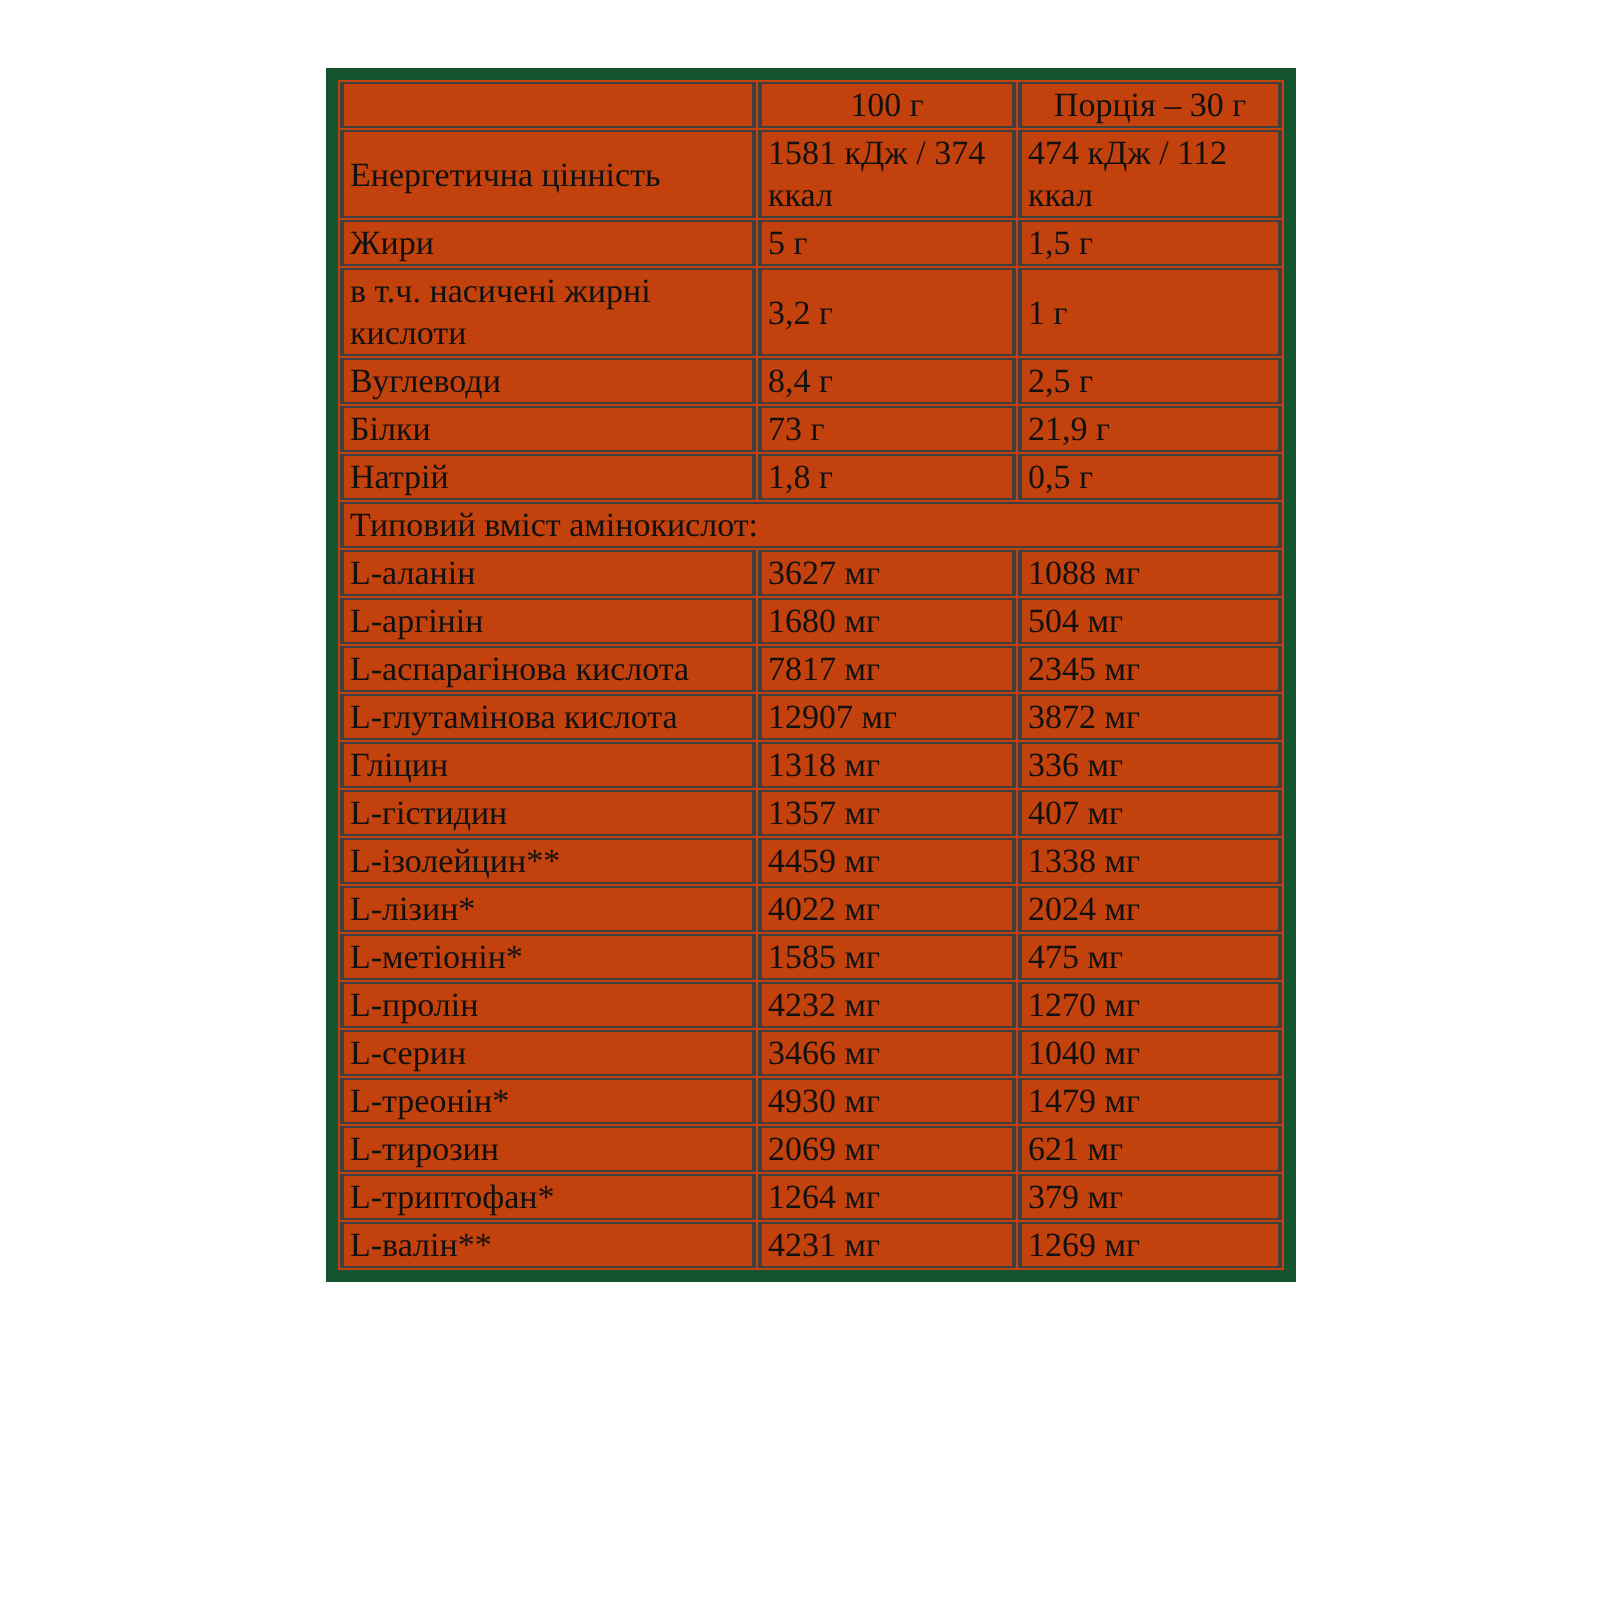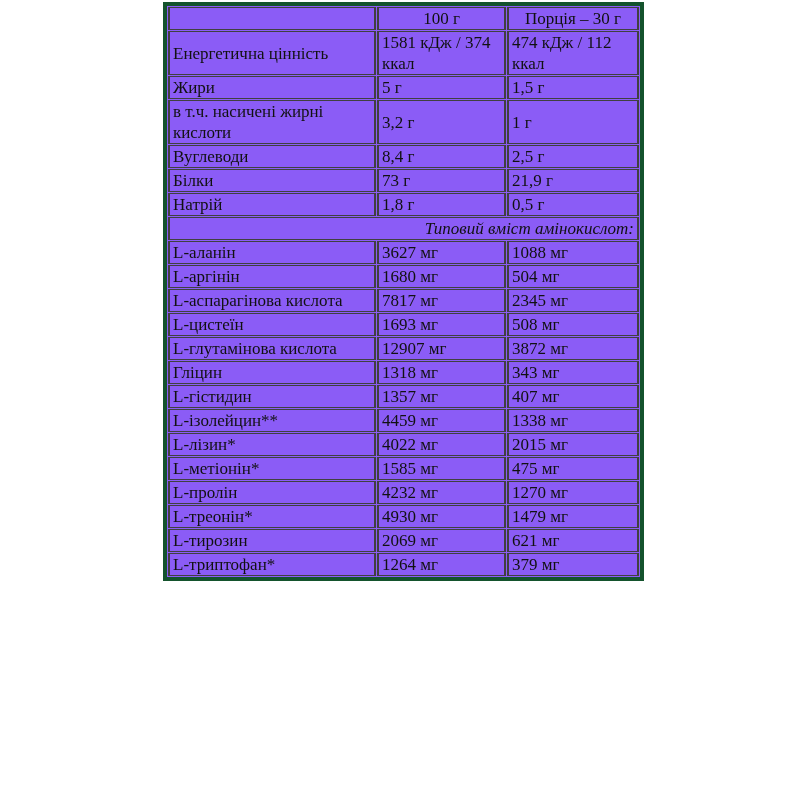--- a/index.html
+++ b/index.html
@@ -10,41 +10,42 @@
     overflow: hidden;
     font-family: "Liberation Serif", serif;
   }
   .page { position: relative; width: 800px; height: 800px; background: #ffffff; }
   .table-wrap { position: absolute; left: 163px; top: 2px; }
   table.nutrition {
     border-collapse: separate;
     border-spacing: 1px;
     table-layout: fixed;
     width: 469px;
-    background: #8b5cf6;
-    border: 4px solid #14532d;
+    background: #c2410c;
+    border: 6px solid #14532d;
+    margin-top: 32px;
   }
   table.nutrition th,
   table.nutrition td {
     border: 1px solid #404040;
     border-left-width: 2px;
     border-right-width: 2px;
     padding: 0 3px;
     font-size: 17px;
     line-height: 21px;
     height: 23px;
     color: #111111;
     font-weight: normal;
     text-align: left;
     vertical-align: middle;
     overflow: hidden;
     word-wrap: break-word;
   }
   table.nutrition thead th { text-align: center; }
-  table.nutrition td.section-header { text-align: right; font-style: italic; }
+  table.nutrition td.section-header { text-align: left; }
 </style>
 </head>
 <body>
 
 <div class="page">
   <div class="table-wrap">
     <table class="nutrition">
       <colgroup>
         <col style="width:208px">
         <col style="width:129px">
@@ -100,70 +101,75 @@
             <td>L-аргінін</td>
             <td>1680 мг</td>
             <td>504 мг</td>
           </tr>
           <tr>
             <td>L-аспарагінова кислота</td>
             <td>7817 мг</td>
             <td>2345 мг</td>
           </tr>
           <tr>
-            <td>L-цистеїн</td>
-            <td>1693 мг</td>
-            <td>508 мг</td>
-          </tr>
-          <tr>
             <td>L-глутамінова кислота</td>
             <td>12907 мг</td>
             <td>3872 мг</td>
           </tr>
           <tr>
             <td>Гліцин</td>
             <td>1318 мг</td>
-            <td>343 мг</td>
+            <td>336 мг</td>
           </tr>
           <tr>
             <td>L-гістидин</td>
             <td>1357 мг</td>
             <td>407 мг</td>
           </tr>
           <tr>
             <td>L-ізолейцин**</td>
             <td>4459 мг</td>
             <td>1338 мг</td>
           </tr>
           <tr>
             <td>L-лізин*</td>
             <td>4022 мг</td>
-            <td>2015 мг</td>
+            <td>2024 мг</td>
           </tr>
           <tr>
             <td>L-метіонін*</td>
             <td>1585 мг</td>
             <td>475 мг</td>
           </tr>
           <tr>
             <td>L-пролін</td>
             <td>4232 мг</td>
             <td>1270 мг</td>
+          </tr>
+          <tr>
+            <td>L-серин</td>
+            <td>3466 мг</td>
+            <td>1040 мг</td>
           </tr>
           <tr>
             <td>L-треонін*</td>
             <td>4930 мг</td>
             <td>1479 мг</td>
           </tr>
           <tr>
             <td>L-тирозин</td>
             <td>2069 мг</td>
             <td>621 мг</td>
           </tr>
           <tr>
             <td>L-триптофан*</td>
             <td>1264 мг</td>
             <td>379 мг</td>
           </tr>
+          <tr>
+            <td>L-валін**</td>
+            <td>4231 мг</td>
+            <td>1269 мг</td>
+          </tr>
         </tbody>
     </table>
   </div>
 </div>
 
 </body></html>

